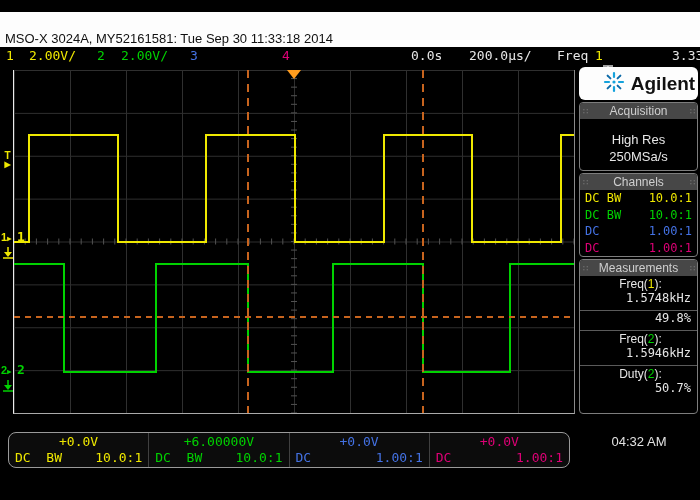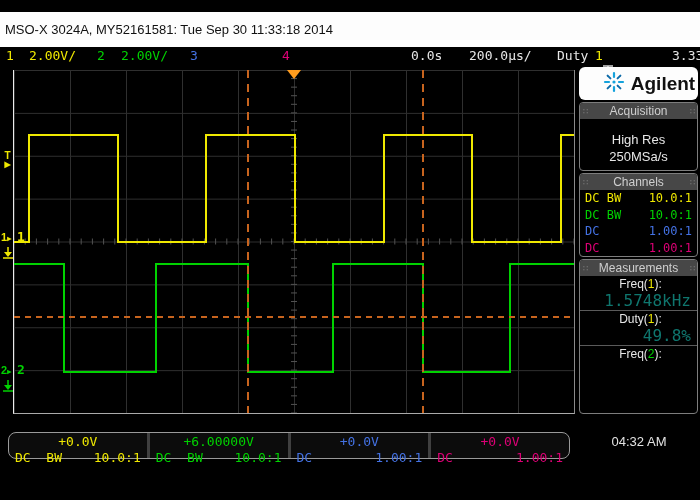--- a/index.html
+++ b/index.html
@@ -2,21 +2,21 @@
 <html><head>
 <meta charset="utf-8">
 <style>
   html,body{margin:0;padding:0;}
   body{width:700px;height:500px;background:#000;position:relative;overflow:hidden;
        font-family:"Liberation Sans",sans-serif;-webkit-font-smoothing:none;}
   .mono{font-family:"DejaVu Sans Mono",monospace;}
 
   
   .banner{position:absolute;left:0;top:12px;width:700px;height:35px;background:#fdfdfd;
-          color:#111;display:flex;align-items:center;padding:0 0 1px 5px;box-sizing:border-box;
+          color:#111;display:flex;align-items:flex-end;padding:0 0 1px 5px;box-sizing:border-box;
           font-size:13px;letter-spacing:0px;}
 
   
   .statusbar{position:absolute;left:0;top:47px;width:700px;height:17px;background:#000;
              font-size:13px;}
   .statusbar span{position:absolute;top:1px;white-space:pre;}
   .c1{color:#efe800;} .c2{color:#00d200;} .c3{color:#4472e4;} .c4{color:#de0076;}
   .wht{color:#e6e6e6;margin-left:39px;}
 
   
@@ -55,27 +55,27 @@
   .p-head{height:16px;background:#474747;color:#cfcfcf;font-size:12px;display:flex;
           align-items:center;justify-content:space-between;padding:0 3px;}
   .p-head .grip{color:#8f8f8f;font-size:8px;letter-spacing:-1px;}
   .acq-line{color:#e6e6e6;font-size:13px;text-align:center;line-height:17px;}
   .acq-body{padding-top:12px;}
   .ch-row{display:flex;justify-content:space-between;padding:0 5px;font-size:12px;
           height:16.5px;align-items:center;}
   .m-row{border-bottom:1px solid #5a5a5a;}
   .m-row:last-child{border-bottom:none;}
   .m-label{color:#e6e6e6;font-size:12px;padding:1px 0 0 4px;height:14px;text-align:center;}
-  .m-value{color:#0f766e;font-size:16px;text-align:right;padding:0 6px 2px 0;height:17px;}
-
-  
-  .bottombar{position:absolute;left:8px;top:432px;width:562px;height:27px;box-sizing:border-box;
+  .m-value{color:#e5e5e5;font-size:12px;text-align:right;padding:0 6px 2px 0;height:17px;}
+
+  
+  .bottombar{position:absolute;left:8px;top:432px;width:562px;height:36px;box-sizing:border-box;
              border:1px solid #9a9a9a;border-radius:8px;display:flex;background:#0c0c0c;}
   .cell{flex:1;padding:1px 6px 0 6px;box-sizing:border-box;}
-  .cell + .cell{border-left:3px solid #404040;}
+  .cell + .cell{border-left:1px solid #404040;}
   .cell-value{text-align:center;font-size:13px;height:16px;}
   .cell-sub{display:flex;justify-content:space-between;font-size:13px;white-space:pre;}
 
   .datetime{position:absolute;left:580px;top:434px;width:118px;text-align:center;
             color:#e2e2e2;font-size:13px;line-height:15px;}
 </style>
 </head>
 <body>
 
 <div class="banner">
@@ -84,21 +84,21 @@
 
 <div class="statusbar mono">
   <span class="c1" style="left:6px">1</span>
   <span class="c1" style="left:29px">2.00V/</span>
   <span class="c2" style="left:97px">2</span>
   <span class="c2" style="left:121px">2.00V/</span>
   <span class="c3" style="left:190px">3</span>
   <span class="c4" style="left:282px">4</span>
   <span class="wht" style="left:372px">0.0s</span>
   <span class="wht" style="left:430px">200.0µs/</span>
-  <span class="wht" style="left:518px">Duty</span>
+  <span class="wht" style="left:518px">Freq</span>
   <span style="left:570px;top:2px">
     <svg width="15" height="13" viewBox="0 0 15 13">
       <path d="M2 2 H12" stroke="#e6e6e6" stroke-width="1.4" fill="none"></path>
       <path d="M7 2 V8" stroke="#e6e6e6" stroke-width="1.4" fill="none"></path>
       <polygon points="4,8 10,8 7,12" fill="#e6e6e6"></polygon>
     </svg>
   </span>
   <span class="c1" style="left:595px">1</span>
   <span class="wht" style="left:633px">3.33V</span>
 </div>
@@ -314,25 +314,29 @@
   <div class="p-head">
     <span class="grip">∷</span>
     <span>Measurements</span>
     <span class="grip">∷</span>
   </div>
   <div class="m-row">
     <div class="m-label"><span>Freq(</span><span class="c1">1</span><span>):</span></div>
     <div class="m-value mono">1.5748kHz</div>
   </div>
   <div class="m-row">
-    <div class="m-label"><span>Duty(</span><span class="c1">1</span><span>):</span></div>
     <div class="m-value mono">49.8%</div>
   </div>
   <div class="m-row">
     <div class="m-label"><span>Freq(</span><span class="c2">2</span><span>):</span></div>
+    <div class="m-value mono">1.5946kHz</div>
+  </div>
+  <div class="m-row">
+    <div class="m-label"><span>Duty(</span><span class="c2">2</span><span>):</span></div>
+    <div class="m-value mono">50.7%</div>
   </div>
 </div>
 
 <div class="bottombar mono">
   <div class="cell">
     <div class="cell-value c1">+0.0V</div>
     <div class="cell-sub c1">
       <span>DC  BW</span>
       <span>10.0:1</span>
     </div>

